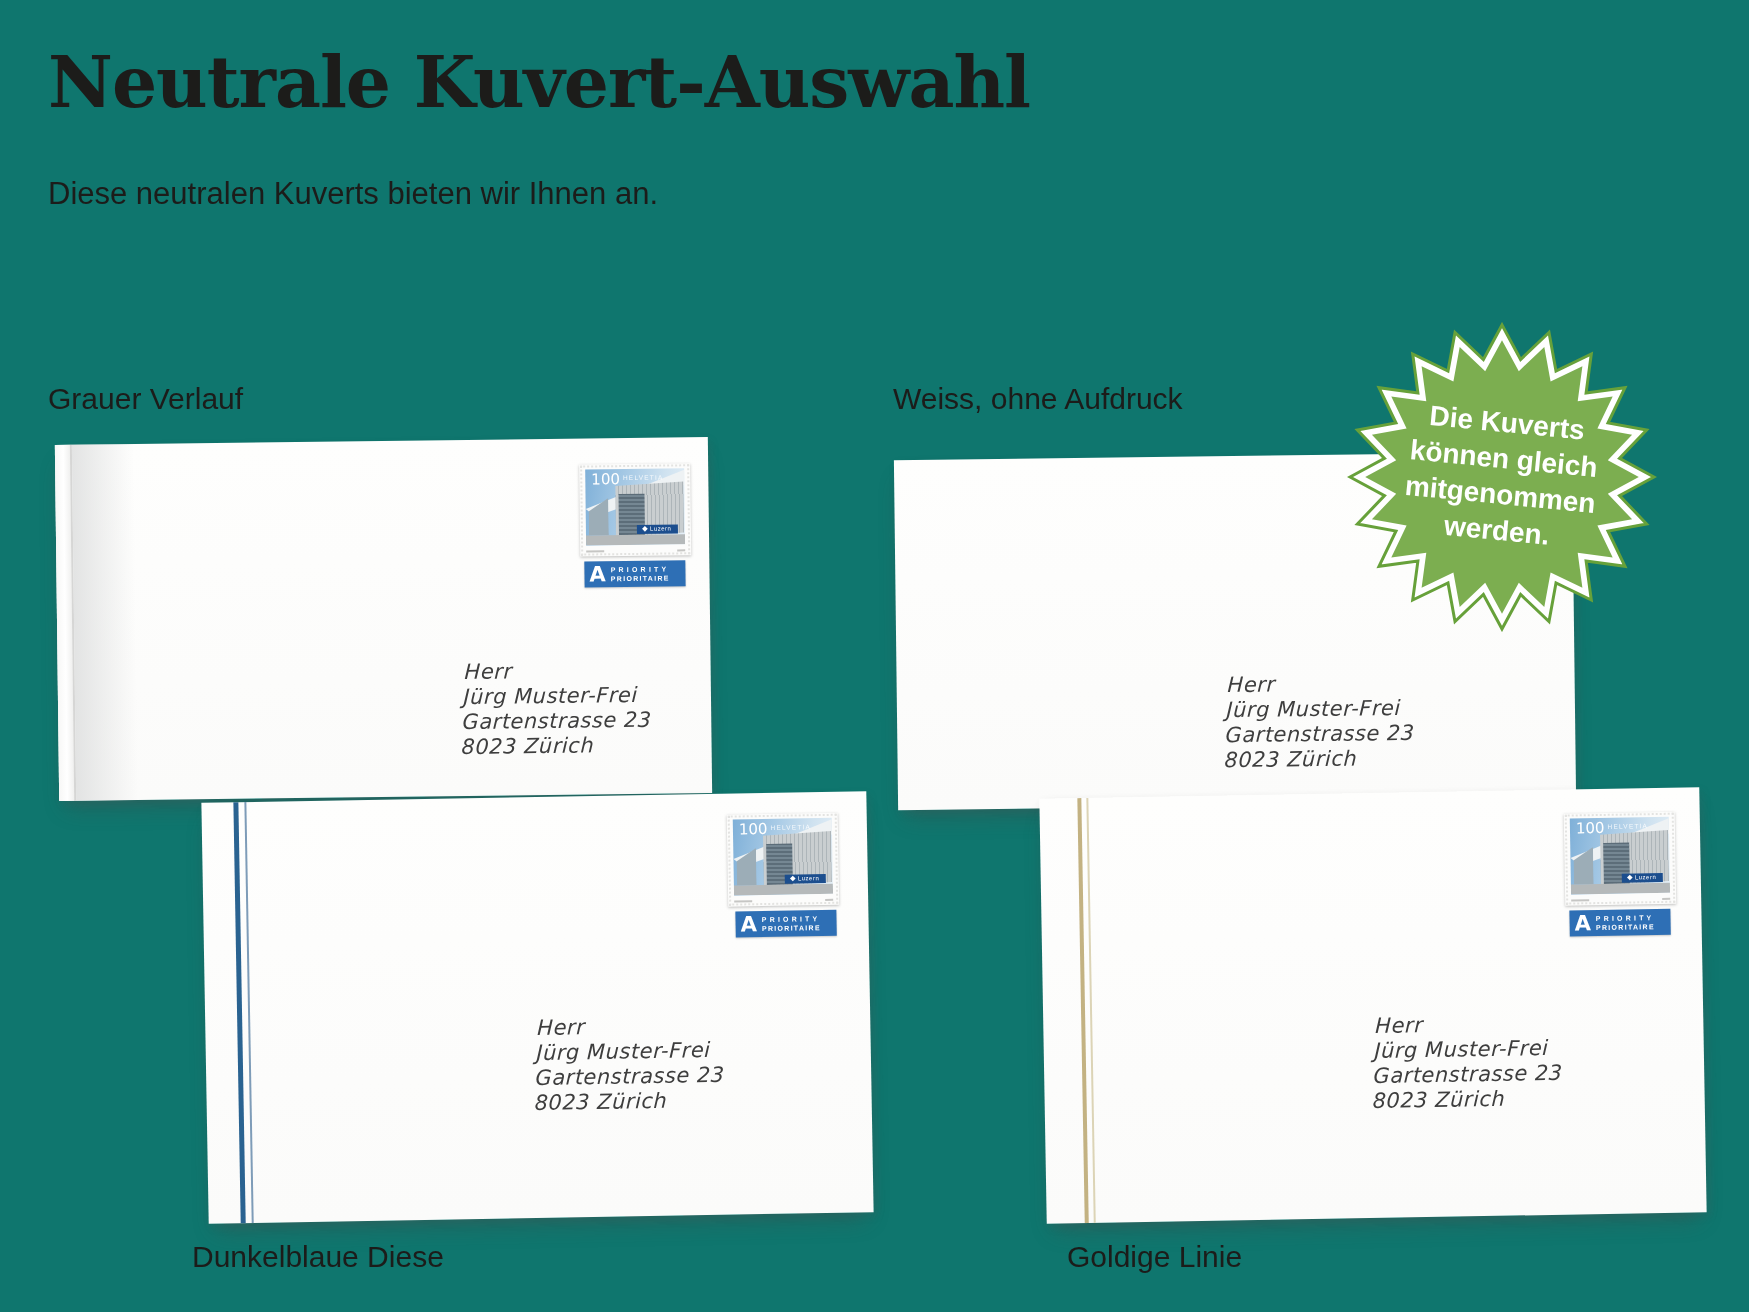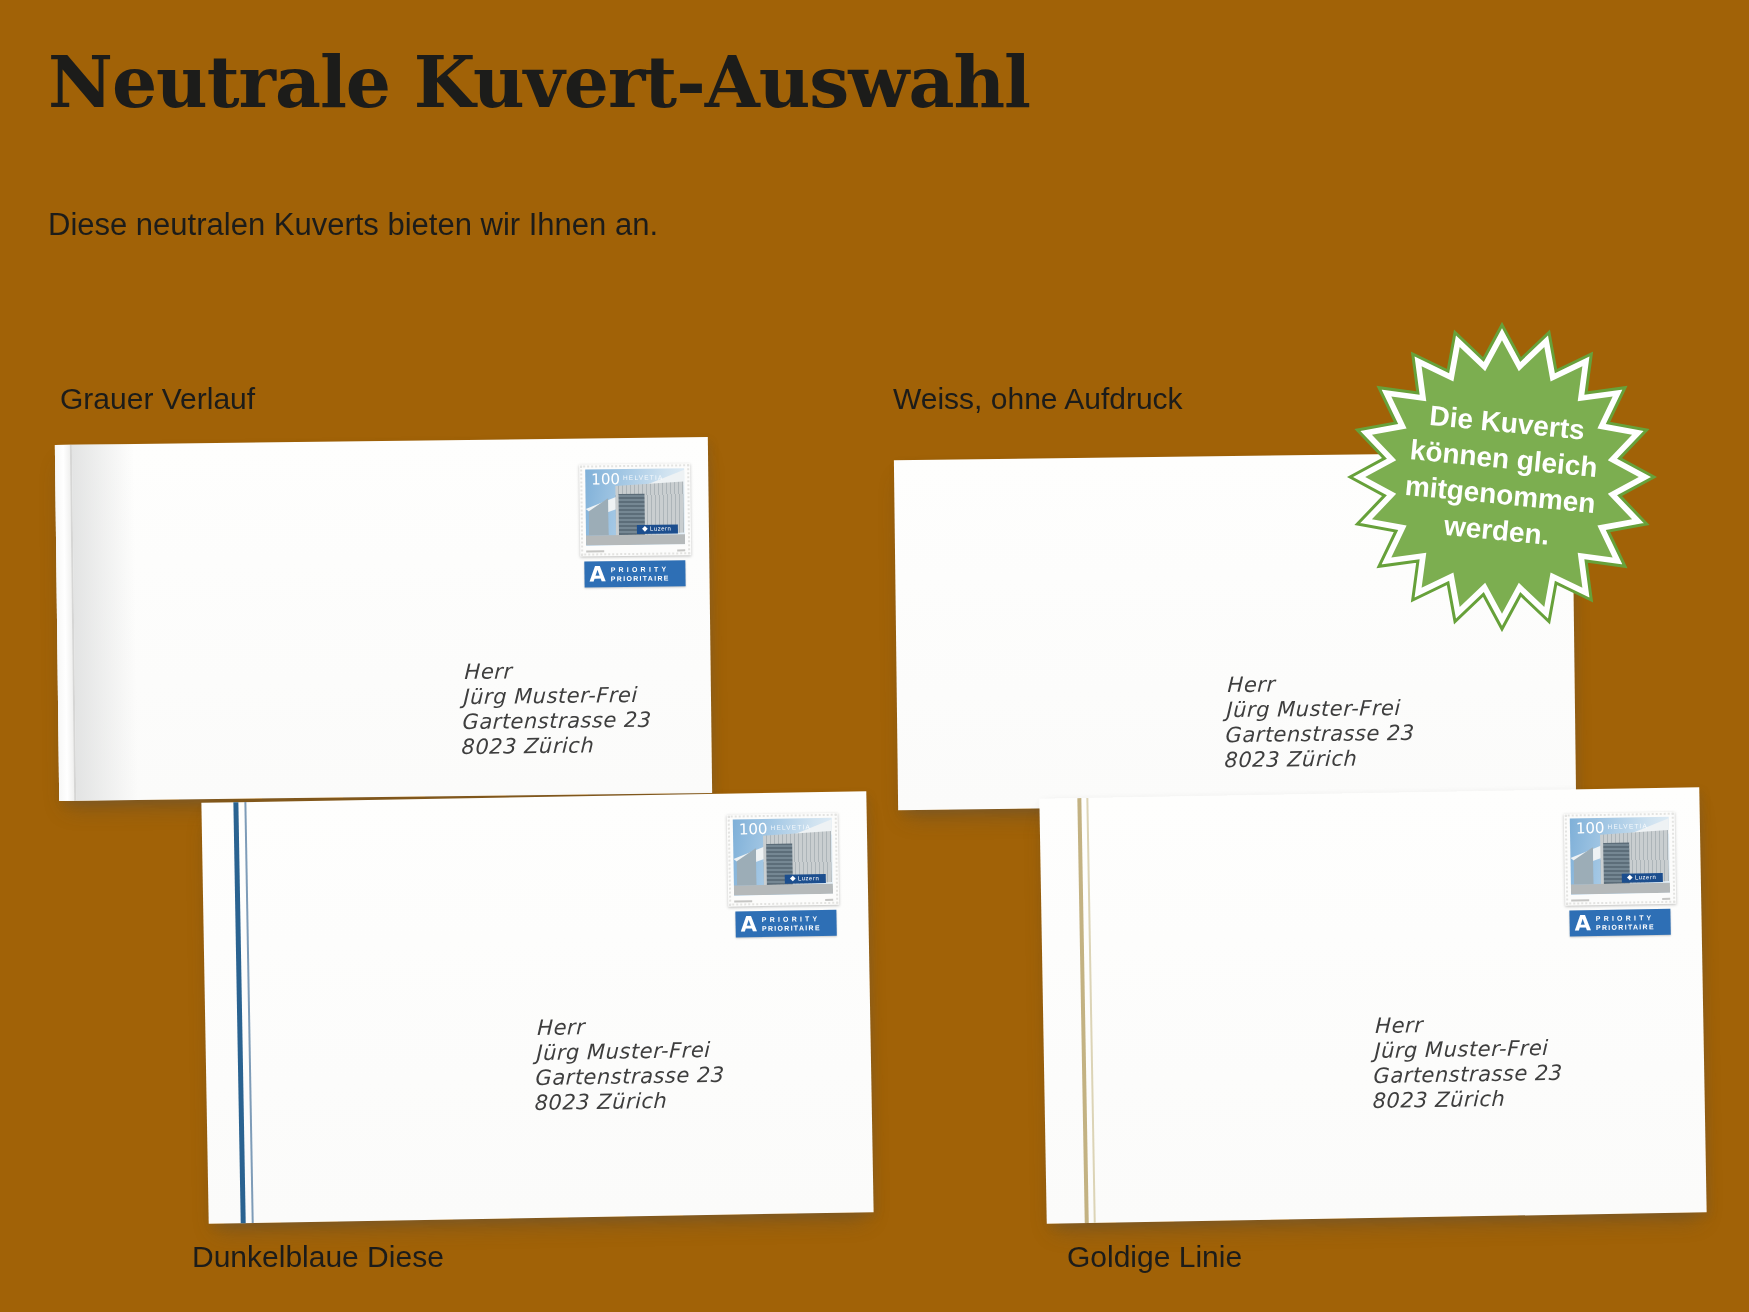--- a/index.html
+++ b/index.html
@@ -1,32 +1,32 @@
 <!DOCTYPE html>
 <html><head>
 <meta charset="utf-8">
 <style>
   html,body{margin:0;padding:0;}
   body{background:#cfcfcf;font-family:"Liberation Sans",sans-serif;}
-  .canvas{position:relative;width:1749px;height:1312px;background:#a16207;overflow:hidden;}
+  .canvas{position:relative;width:1749px;height:1312px;background:#0f766e;overflow:hidden;}
 
   
   .page-title{
     position:absolute;left:48px;top:40px;
     font-family:"DejaVu Serif",serif;font-weight:700;
     font-size:71px;letter-spacing:-1px;color:#1c1c1a;white-space:nowrap;
   }
   .intro{
     position:absolute;left:48px;top:170px;
-    font-size:31px;line-height:47px;color:#1c1c1a;white-space:pre-line;margin-top:31px;
+    font-size:31px;line-height:47px;color:#1c1c1a;white-space:pre-line;
   }
   .section-label{
     position:absolute;font-size:30px;color:#1c1c1a;white-space:nowrap;
   }
-  .lbl-grauer{left:48px;top:382px;margin-left:12px;}
+  .lbl-grauer{left:48px;top:382px;}
   .lbl-weiss{left:893px;top:382px;}
   .lbl-blau{left:192px;top:1240px;}
   .lbl-gold{left:1048px;top:1240px;margin-left:19px;}
 
   
   .envelope{
     position:absolute;background:linear-gradient(180deg,#fefefd,#fbfbfa);
     box-shadow:0 14px 22px -8px rgba(70,70,70,.38), 3px 4px 8px rgba(90,90,90,.16);
   }
   .env-1{left:57px;top:441px;width:653px;height:356px;transform:rotate(-0.7deg);z-index:1;}

